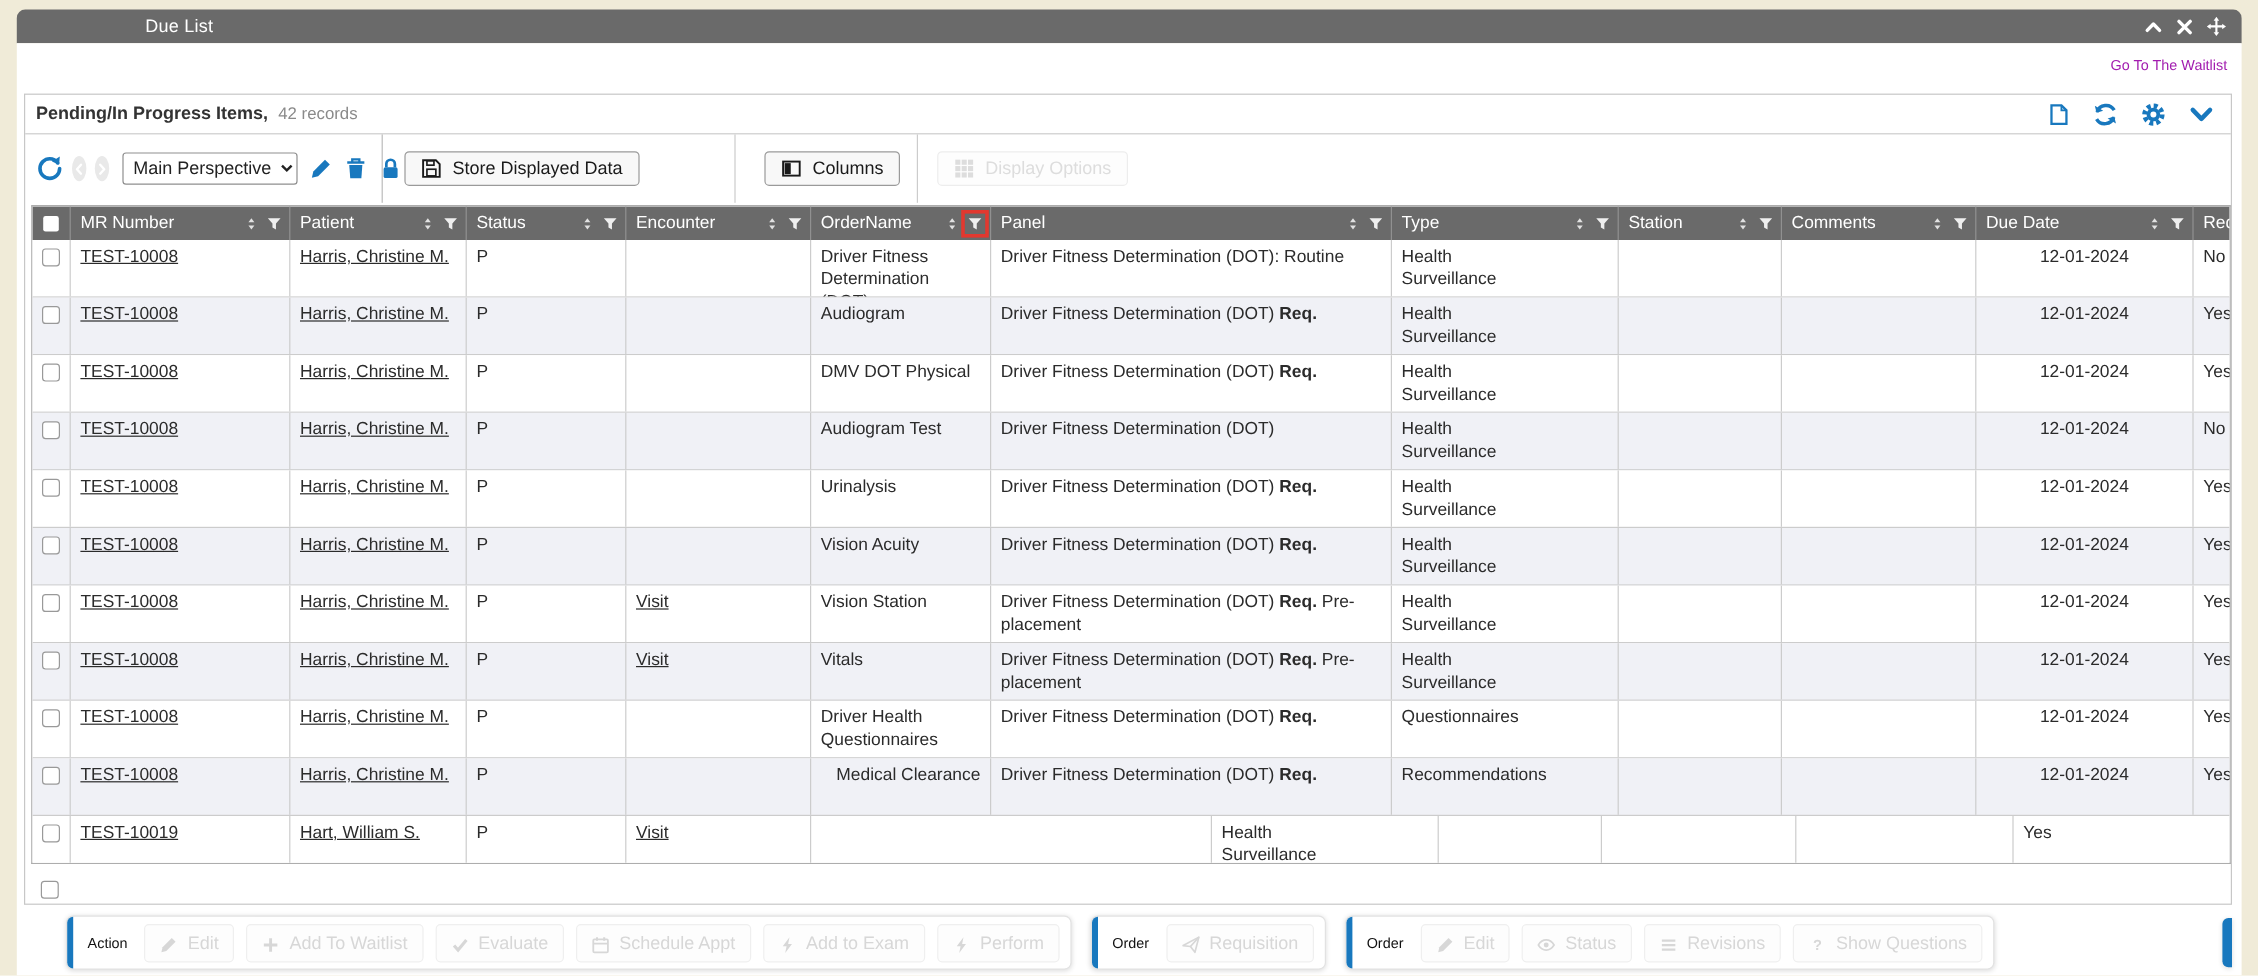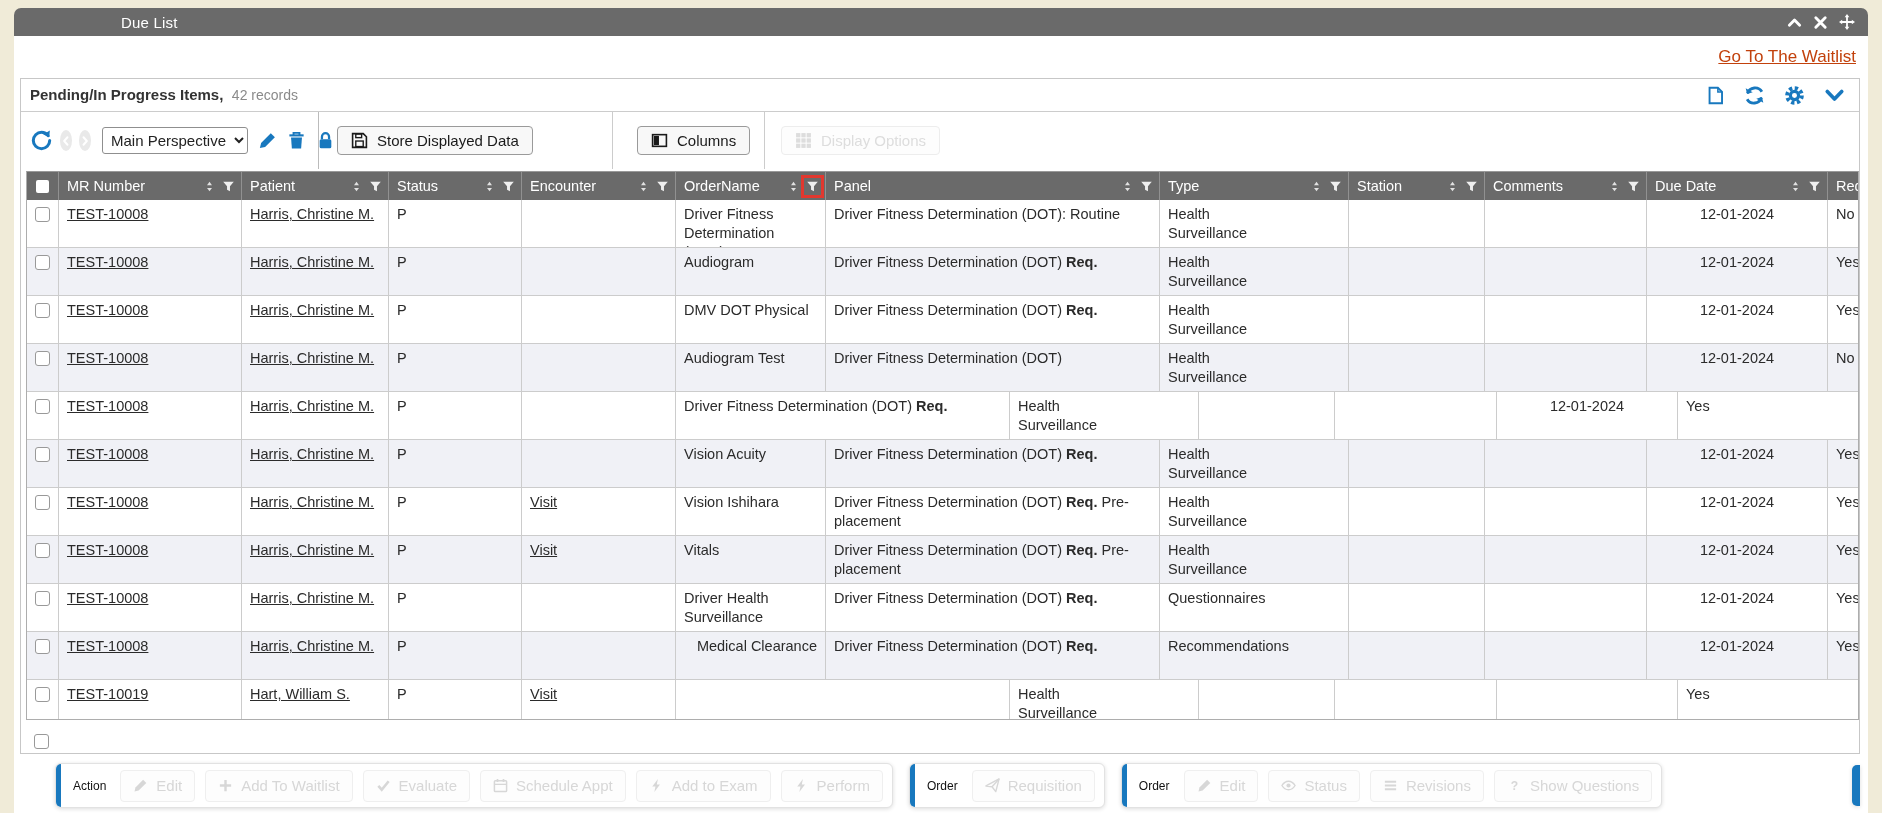--- a/index.html
+++ b/index.html
@@ -8,21 +8,21 @@
   svg { display:block; }
 
   .titlebar { position:absolute; left:14px; top:8px; width:1854px; height:28px; background:#6a6a6a; border-radius:7px 7px 0 0; display:flex; align-items:center; color:#fff; }
   .tb-title { margin-left:107px; font-size:15px; letter-spacing:.2px; }
   .tb-icons { margin-left:auto; margin-right:13px; display:flex; align-items:center; gap:11px; }
   .tbi { color:#fff; cursor:pointer; }
   .tbi.sm svg{ width:15px; height:15px;} .tbi.md svg{ width:16px; height:16px;}
 
   .page-bg { position:absolute; left:14px; top:36px; width:1854px; height:777px; background:#fff; }
 
-  .waitlist { position:absolute; top:47px; right:26px; font-size:17px; color:#c2410c; text-decoration:underline; cursor:pointer; }
+  .waitlist { position:absolute; top:47px; right:26px; font-size:12px; color:#a21caf; cursor:pointer; }
 
   .panel { position:absolute; left:20px; top:78px; width:1840px; height:676px; background:#fff; border:1px solid #c7c7c7; }
   .phead { position:absolute; left:0; top:0; right:0; height:33px; border-bottom:1px solid #ccc; display:flex; align-items:center; justify-content:space-between; padding:0 14px 0 9px; }
   .ptitle { font-size:15px; font-weight:bold; color:#333; }
   .pcount { font-size:14px; color:#8a8a8a; margin-left:4px; }
   .picons { display:flex; align-items:center; gap:19px; color:#1878be; }
   .pi { cursor:pointer; } .pi svg { width:19px; height:19px; } .pi.big svg{ width:21px; height:21px; }
 
   .toolbar { position:absolute; left:0; top:33px; right:0; height:57px; display:flex; align-items:stretch; }
   .tsec { display:flex; align-items:center; border-right:1px solid #ccc; }
@@ -60,21 +60,21 @@
   .cell-due_date { text-align:center; }
   .lnk { color:#2b2b2b; text-decoration:underline; cursor:pointer; }
   .td b { font-weight:bold; }
 
   .stubrow { position:absolute; left:13px; top:655px; }
 
   .action-bars { position:absolute; left:55px; top:763px; display:flex; gap:16px; }
   .abar { position:relative; display:flex; align-items:center; gap:10px; background:#fff; border:1px solid #e2e2e2; border-radius:6px; box-shadow:0 1px 4px rgba(0,0,0,.14); padding:5px 9px 5px 17px; height:45px; }
   .accent { position:absolute; left:0; top:0; bottom:0; width:5px; background:#1878be; border-radius:5px 0 0 5px; }
   .abar-label { font-size:12px; color:#111; margin-right:4px; white-space:nowrap; }
-  .abtn { display:flex; align-items:center; gap:8px; font-family:inherit; font-size:15px; color:#d7d7d7; background:#fdfdfd; border:1px solid #efefef; border-radius:4px; padding:6px 12px; height:32px; white-space:nowrap; }
+  .abtn { display:flex; align-items:flex-end; gap:8px; font-family:inherit; font-size:15px; color:#d7d7d7; background:#fdfdfd; border:1px solid #efefef; border-radius:4px; padding:6px 12px; height:32px; white-space:nowrap; }
   .abtn .bic svg { width:15px; height:15px; }
   .clipped-accent { position:absolute; left:1852px; top:765px; width:8px; height:41px; background:#1878be; border-radius:5px 0 0 5px; box-shadow:0 1px 4px rgba(0,0,0,.14); }
 </style>
 </head>
 <body>
 
 <div class="titlebar">
   <span class="tb-title">Due List</span>
   <span class="tb-icons">
     <span class="tbi sm">
@@ -455,20 +455,21 @@
           <div class="td cell-req" style="width: 80px;">No</div>
         </div>
         <div class="tr">
           <div class="cell-cb">
             <span class="rcb"></span>
           </div>
           <div class="td cell-mr" style="width: 183px;"><a class="lnk">TEST-10008</a></div>
           <div class="td cell-patient" style="width: 147px;"><a class="lnk">Harris, Christine M.</a></div>
           <div class="td cell-status" style="width: 133px;">P</div>
           <div class="td cell-encounter" style="width: 154px;"></div>
+          <div class="td cell-order_name" style="width: 150px;">Urinalysis</div>
           <div class="td cell-panel" style="width: 334px;">Driver Fitness Determination (DOT) <b>Req.</b></div>
           <div class="td cell-type" style="width: 189px;">Health Surveillance</div>
           <div class="td cell-station" style="width: 136px;"></div>
           <div class="td cell-comments" style="width: 162px;"></div>
           <div class="td cell-due_date" style="width: 181px;">12-01-2024</div>
           <div class="td cell-req" style="width: 80px;">Yes</div>
         </div>
         <div class="tr alt">
           <div class="cell-cb">
             <span class="rcb"></span>
@@ -486,21 +487,21 @@
           <div class="td cell-req" style="width: 80px;">Yes</div>
         </div>
         <div class="tr">
           <div class="cell-cb">
             <span class="rcb"></span>
           </div>
           <div class="td cell-mr" style="width: 183px;"><a class="lnk">TEST-10008</a></div>
           <div class="td cell-patient" style="width: 147px;"><a class="lnk">Harris, Christine M.</a></div>
           <div class="td cell-status" style="width: 133px;">P</div>
           <div class="td cell-encounter" style="width: 154px;"><a class="lnk">Visit</a></div>
-          <div class="td cell-order_name" style="width: 150px;">Vision Ishihara</div>
+          <div class="td cell-order_name" style="width: 150px;">Vision Station</div>
           <div class="td cell-panel" style="width: 334px;">Driver Fitness Determination (DOT) <b>Req.</b> Pre-placement</div>
           <div class="td cell-type" style="width: 189px;">Health Surveillance</div>
           <div class="td cell-station" style="width: 136px;"></div>
           <div class="td cell-comments" style="width: 162px;"></div>
           <div class="td cell-due_date" style="width: 181px;">12-01-2024</div>
           <div class="td cell-req" style="width: 80px;">Yes</div>
         </div>
         <div class="tr alt">
           <div class="cell-cb">
             <span class="rcb"></span>
@@ -518,21 +519,21 @@
           <div class="td cell-req" style="width: 80px;">Yes</div>
         </div>
         <div class="tr">
           <div class="cell-cb">
             <span class="rcb"></span>
           </div>
           <div class="td cell-mr" style="width: 183px;"><a class="lnk">TEST-10008</a></div>
           <div class="td cell-patient" style="width: 147px;"><a class="lnk">Harris, Christine M.</a></div>
           <div class="td cell-status" style="width: 133px;">P</div>
           <div class="td cell-encounter" style="width: 154px;"></div>
-          <div class="td cell-order_name" style="width: 150px;">Driver Health Surveillance</div>
+          <div class="td cell-order_name" style="width: 150px;">Driver Health Questionnaires</div>
           <div class="td cell-panel" style="width: 334px;">Driver Fitness Determination (DOT) <b>Req.</b></div>
           <div class="td cell-type" style="width: 189px;">Questionnaires</div>
           <div class="td cell-station" style="width: 136px;"></div>
           <div class="td cell-comments" style="width: 162px;"></div>
           <div class="td cell-due_date" style="width: 181px;">12-01-2024</div>
           <div class="td cell-req" style="width: 80px;">Yes</div>
         </div>
         <div class="tr alt">
           <div class="cell-cb">
             <span class="rcb"></span>

